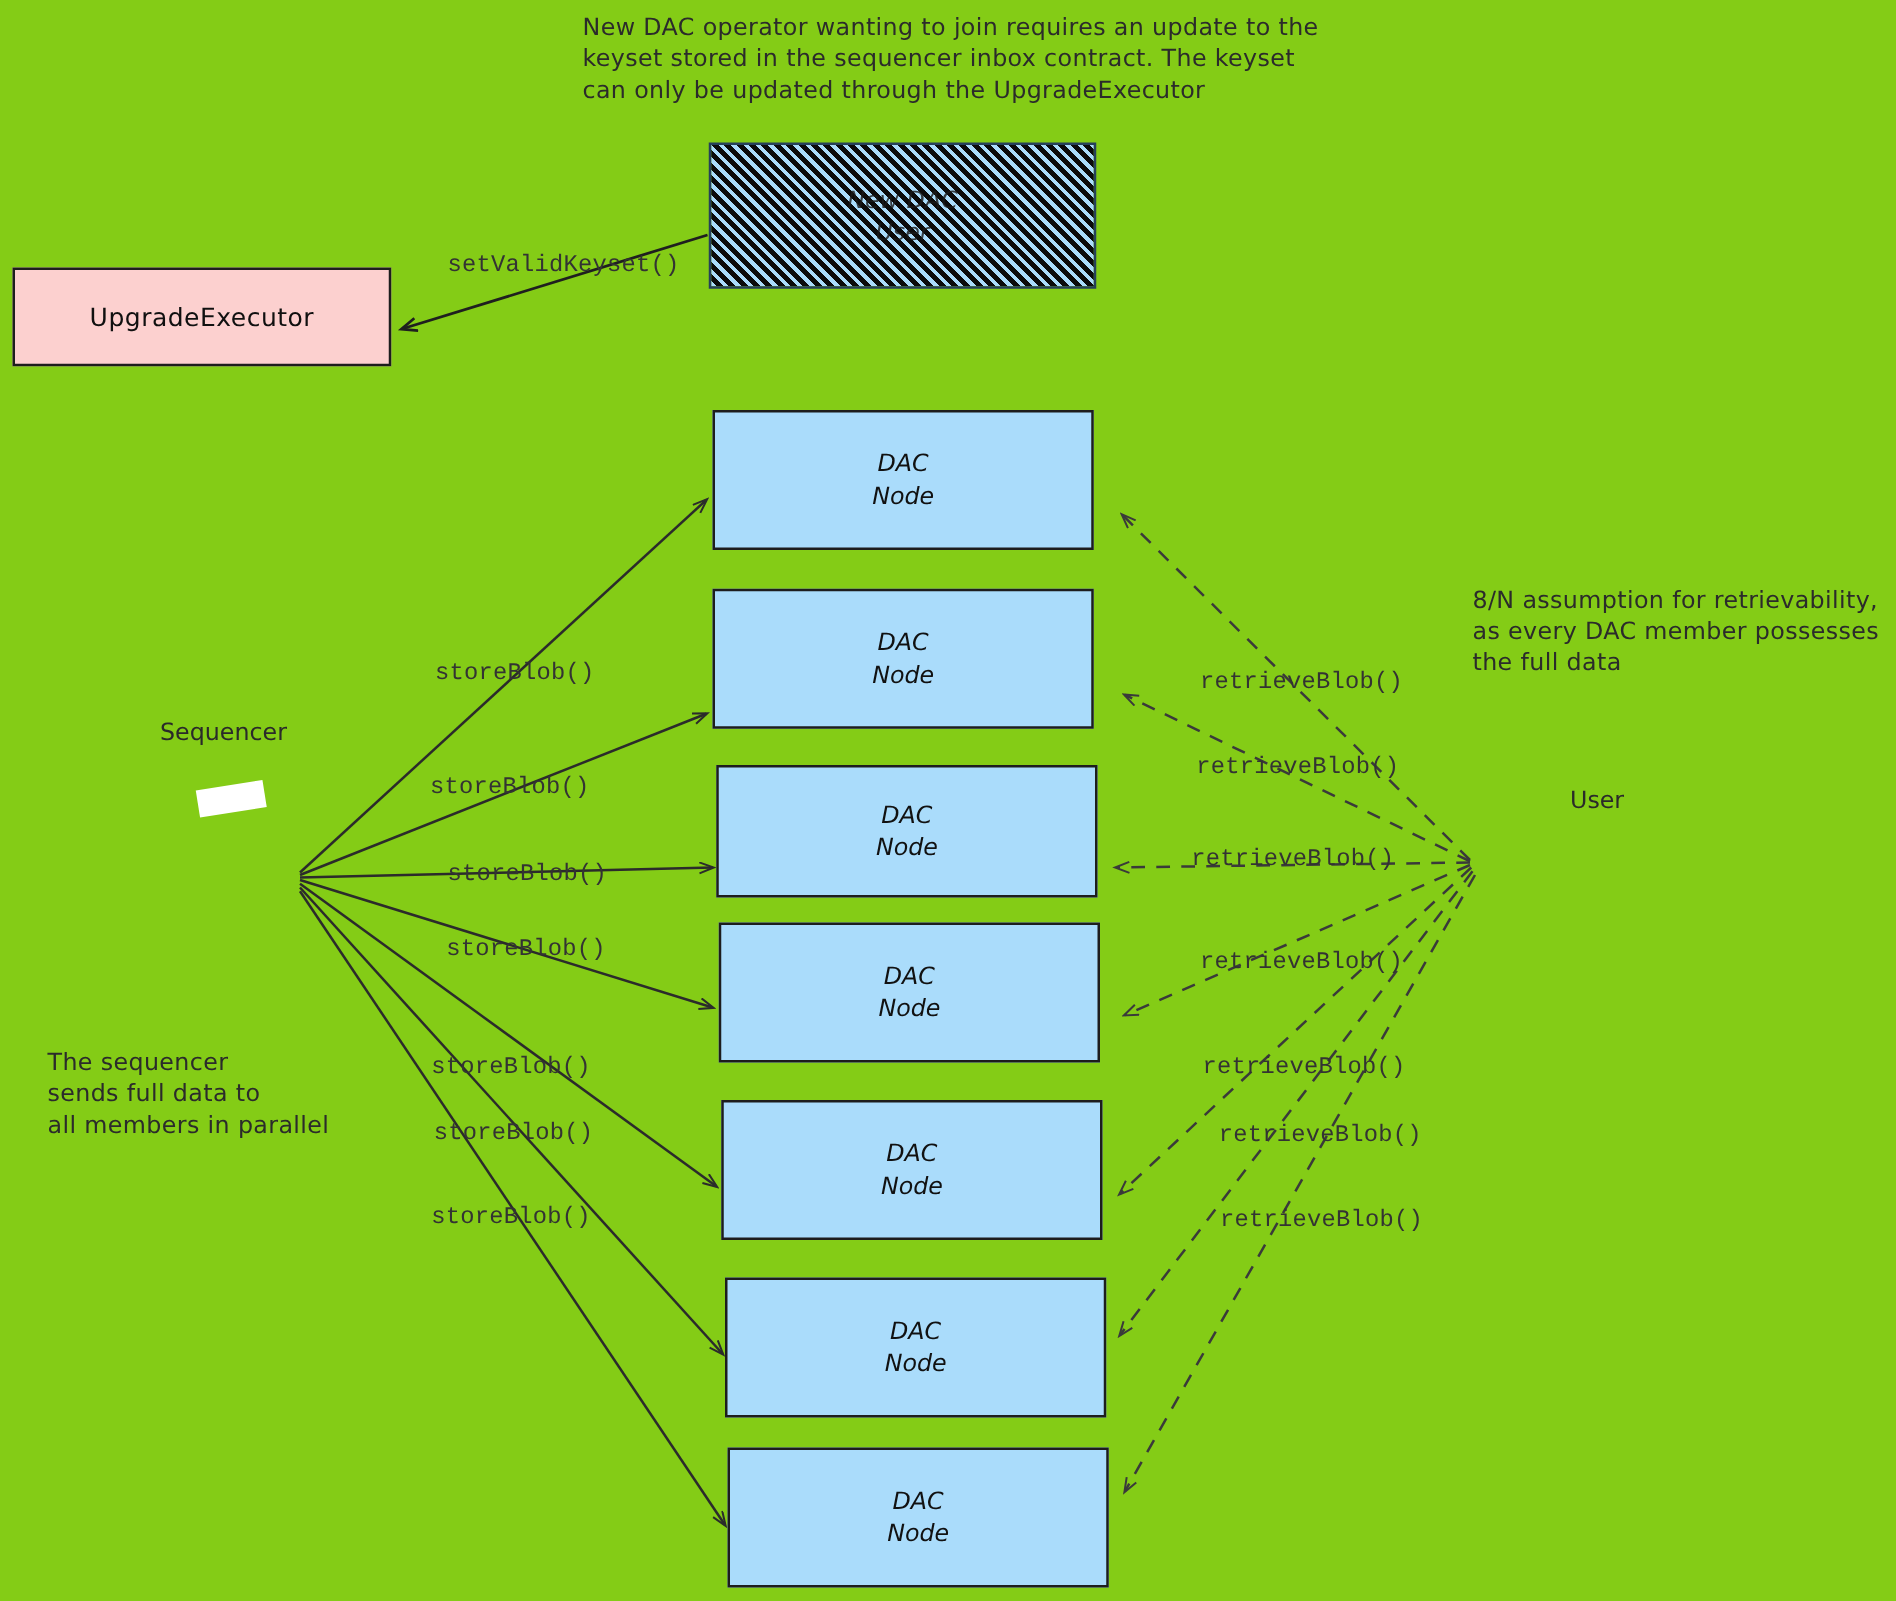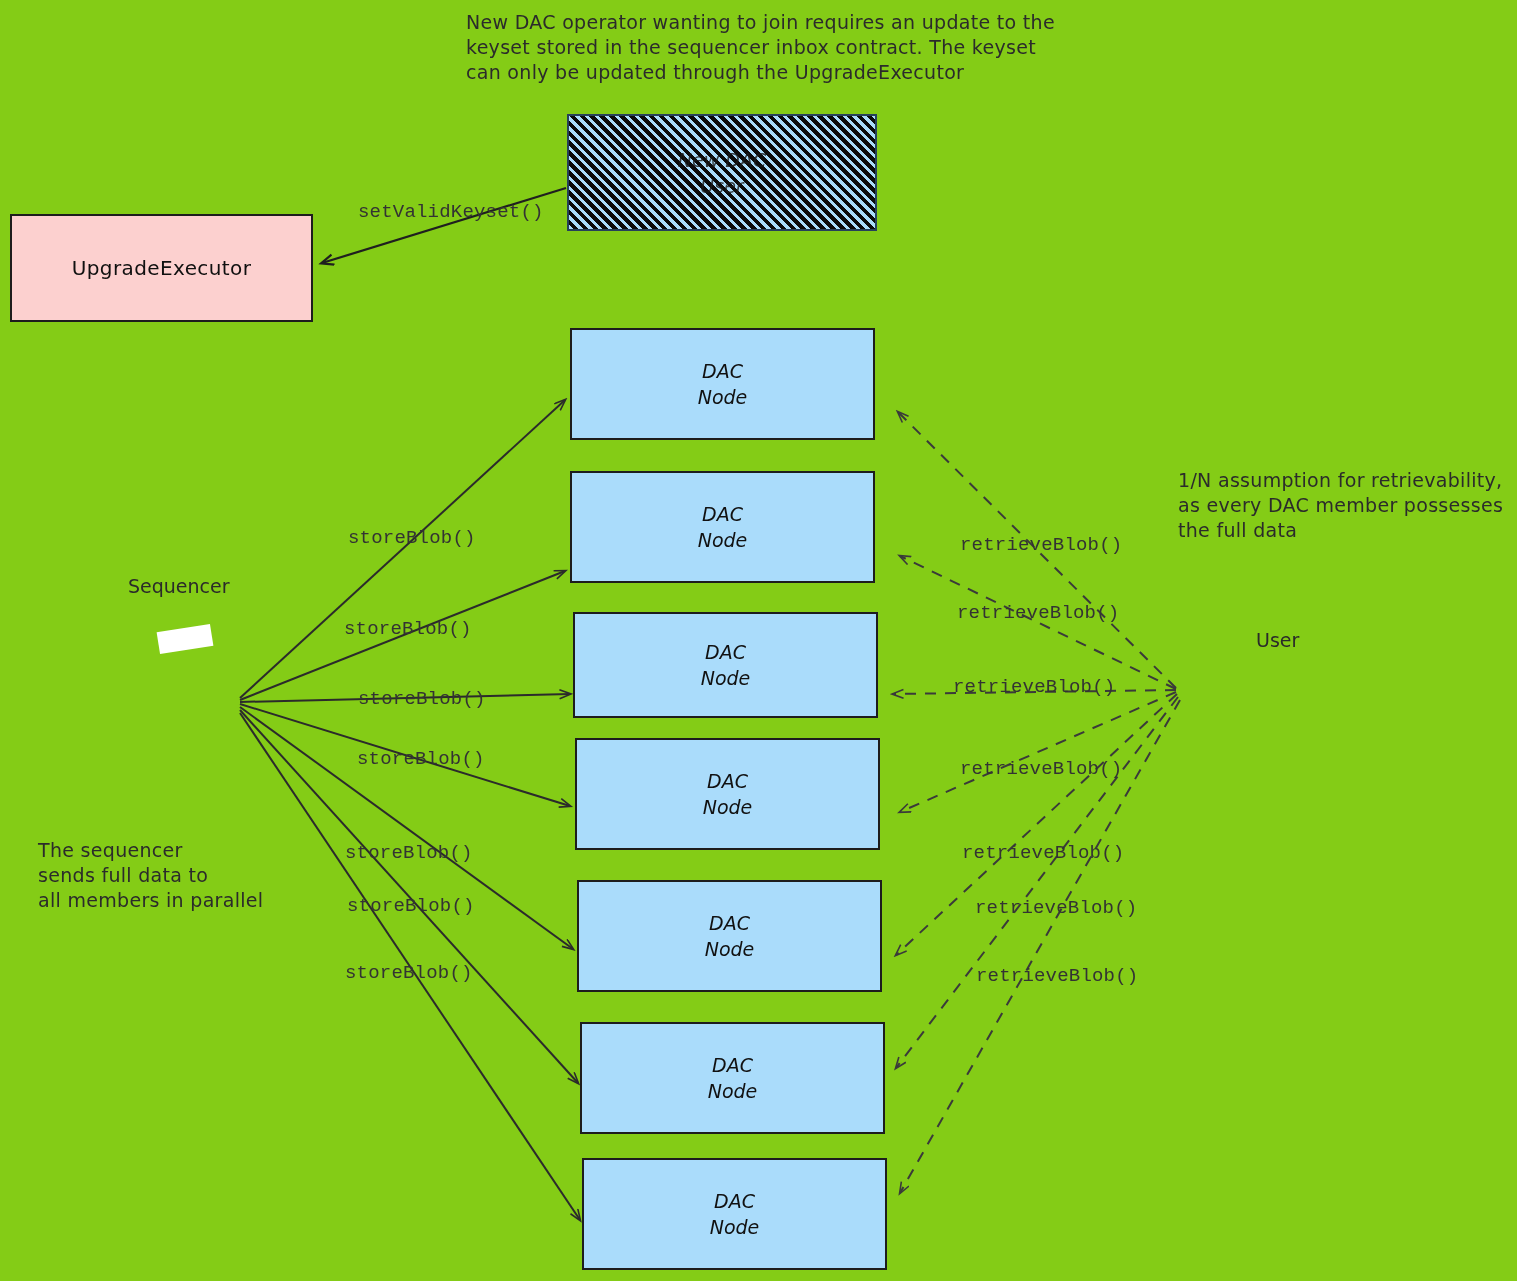--- a/index.html
+++ b/index.html
@@ -132,21 +132,21 @@
 
   <div class="note" style="left:466px;top:10px;">New DAC operator wanting to join requires an update to the
 keyset stored in the sequencer inbox contract. The keyset
 can only be updated through the UpgradeExecutor</div>
 
   <div class="box hatch" style="left:567px;top:114px;width:310px;height:117px;">
     <span class="txt">New DAC
 User</span>
   </div>
 
-  <div class="box upgrade" style="left:10px;top:214px;width:303px;height:108px;text-align:center;">
+  <div class="box upgrade" style="left:10px;top:214px;width:303px;height:79px;text-align:center;">
     <span class="txt">UpgradeExecutor</span>
   </div>
 
   <div class="label" style="left:358px;top:201px;">setValidKeyset()</div>
 
   <div class="dimlabel" style="left:128px;top:575px;color:#2a2a2a;">Sequencer</div>
   <div class="seq-icon" style="left:158px;top:628px;width:54px;height:22px;"></div>
 
   <div class="note" style="left:38px;top:838px;">The sequencer
 sends full data to
@@ -190,19 +190,19 @@
   <div class="label" style="left:345px;top:962px;">storeBlob()</div>
 
   <div class="label" style="left:960px;top:534px;">retrieveBlob()</div>
   <div class="label" style="left:957px;top:602px;">retrieveBlob()</div>
   <div class="label" style="left:953px;top:676px;">retrieveBlob()</div>
   <div class="label" style="left:960px;top:758px;">retrieveBlob()</div>
   <div class="label" style="left:962px;top:842px;">retrieveBlob()</div>
   <div class="label" style="left:975px;top:897px;">retrieveBlob()</div>
   <div class="label" style="left:976px;top:965px;">retrieveBlob()</div>
 
-  <div class="note" style="left:1178px;top:468px;">1/N assumption for retrievability,
+  <div class="note" style="left:1178px;top:468px;">8/N assumption for retrievability,
 as every DAC member possesses
 the full data</div>
 
   <div class="dimlabel" style="left:1256px;top:588px;margin-top:41px;">User</div>
 
 </div>
 
 </body></html>

